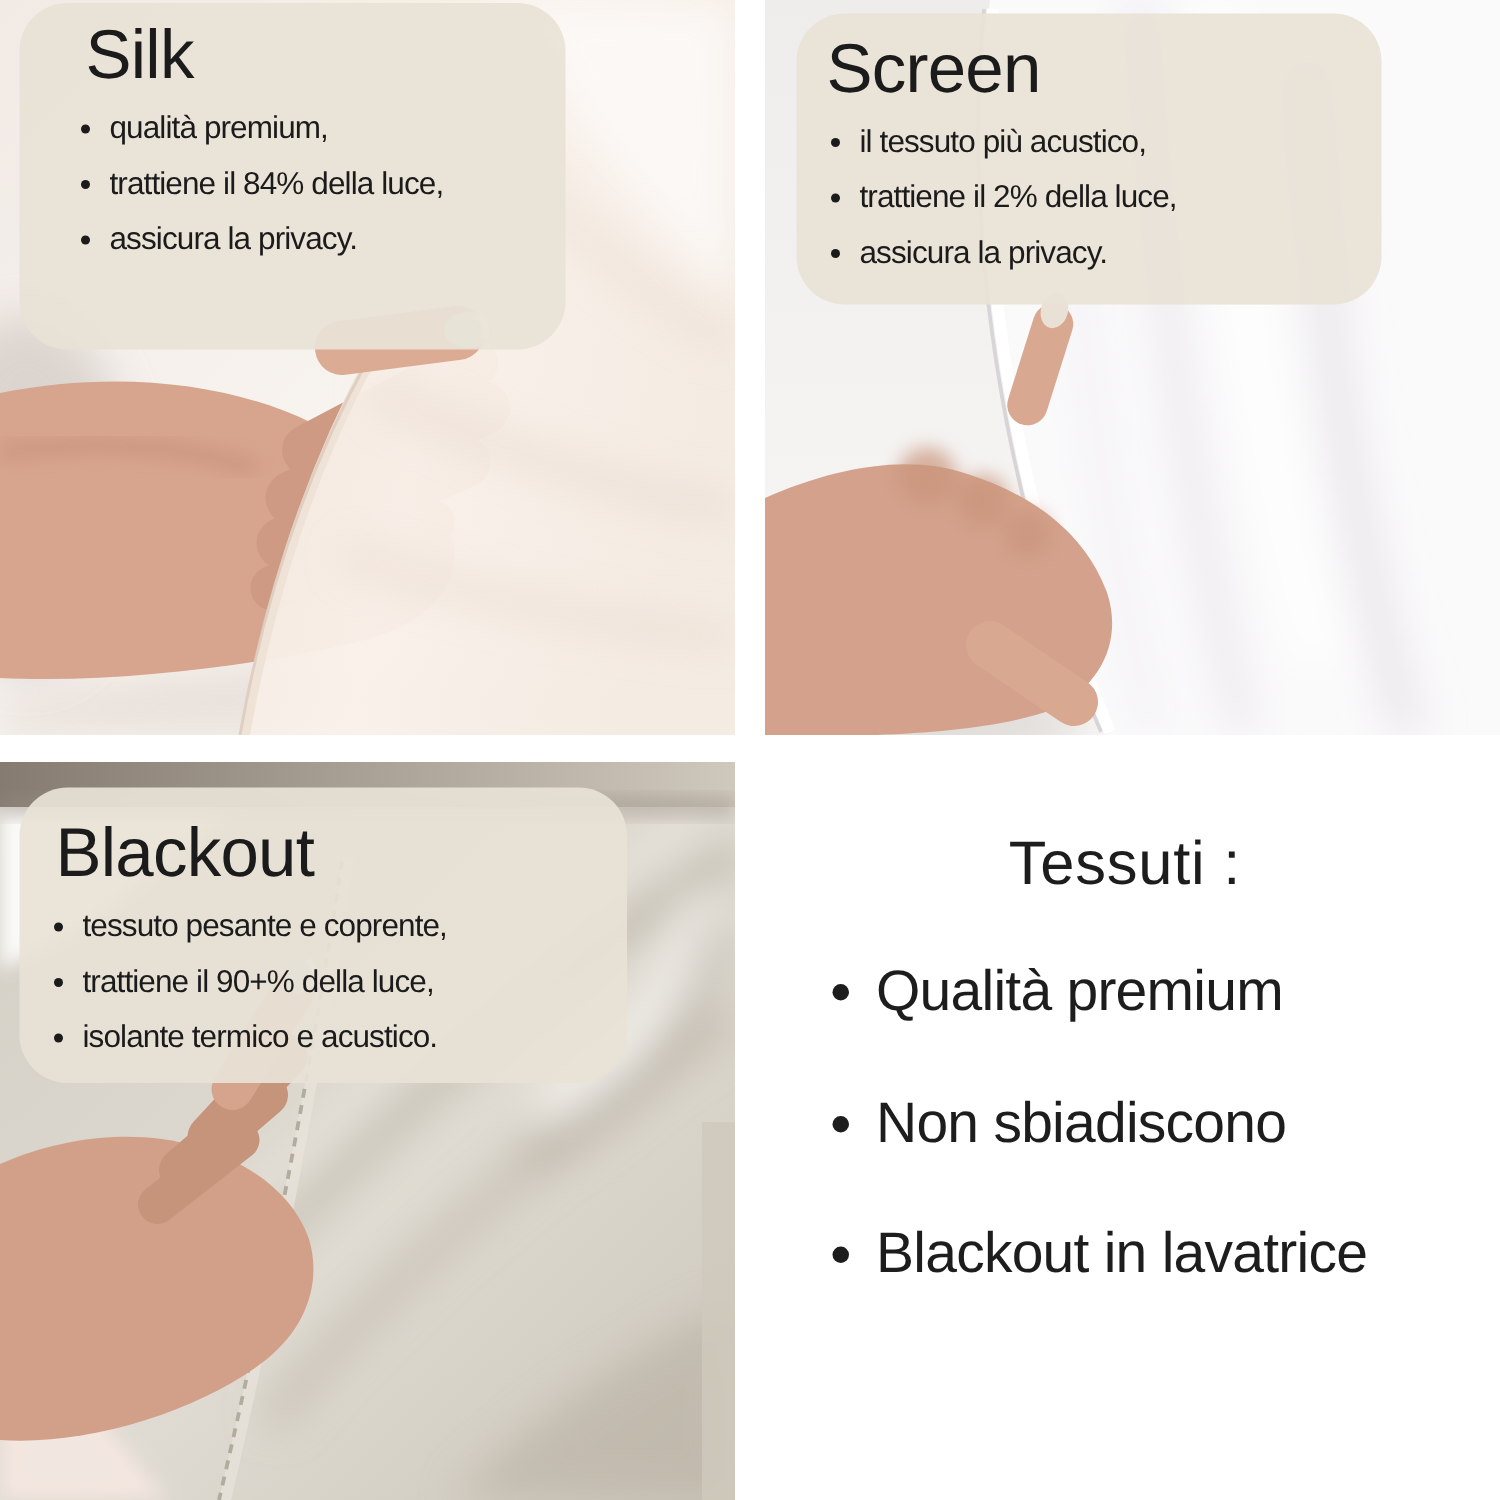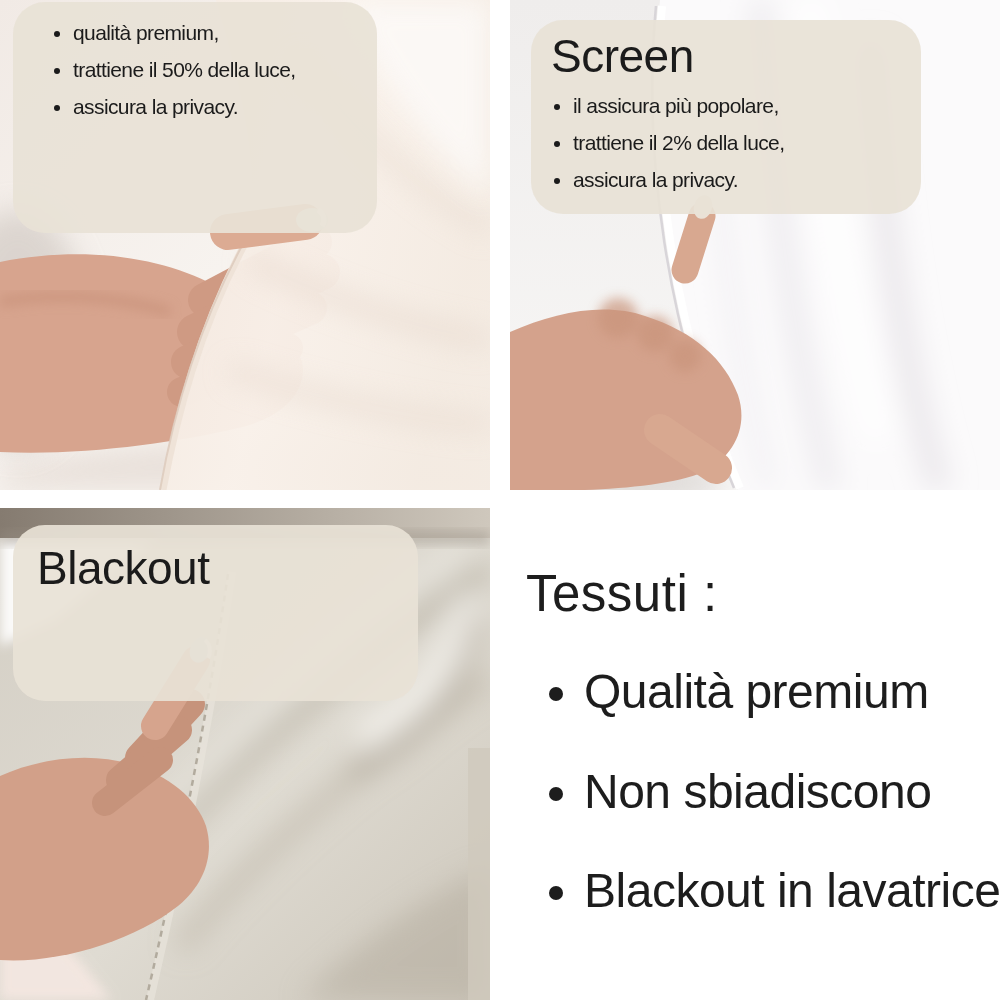--- a/index.html
+++ b/index.html
@@ -15,30 +15,30 @@
   
   .card{
     position:absolute;background:rgba(232,226,214,0.92);
     border-radius:32px;box-sizing:border-box;color:#1b1b1b;
   }
   .card h2{margin:0;font-weight:400;font-size:46px;line-height:1.15;letter-spacing:-0.5px;}
   .card ul{margin:4px 0 0;padding-left:30px;list-style:disc outside;}
   .card li{font-size:21px;line-height:37px;letter-spacing:-0.6px;}
   .card-silk{left:13px;top:2px;width:364px;min-height:231px;padding:8px 8px 16px 30px;}
   .card-silk h2{margin-left:14px;}
-  .card-screen{left:21px;top:20px;width:390px;min-height:189px;padding:10px 6px 16px 12px;}
+  .card-screen{left:21px;top:9px;width:390px;min-height:189px;padding:10px 6px 16px 12px;}
   .card-screen h2{margin-left:8px;}
   .card-blackout{left:13px;top:17px;width:405px;min-height:176px;padding:6px 6px 12px 12px;}
   .card-blackout h2{margin-left:12px;margin-top:11px;}
 
   
   .summary{background:#ffffff;padding:40px 10px 0 0;box-sizing:border-box;}
-  .summary h2{margin:16px;font-weight:400;font-size:51px;text-align:left;color:#1d1d1d;letter-spacing:0.5px;}
+  .summary h2{margin:4px;font-weight:400;font-size:41px;text-align:center;color:#1d1d1d;letter-spacing:0.5px;}
   .summary ul{margin:40px 0 0;padding-left:74px;list-style:disc outside;}
-  .summary li{font-size:48px;line-height:1.2;letter-spacing:-0.5px;margin-bottom:42px;white-space:nowrap;color:#1d1d1d;}
+  .summary li{font-size:38px;line-height:1.2;letter-spacing:-0.5px;margin-bottom:42px;white-space:nowrap;color:#1d1d1d;}
 </style>
 </head>
 <body>
 
 <main class="poster">
 
   <section class="cell">
     <svg viewBox="0 0 490 490" preserveAspectRatio="none" aria-hidden="true">
       <defs>
         <linearGradient id="skbg" x1="0" y1="0" x2="1" y2="1">
@@ -82,23 +82,24 @@
         <path d="M248,238 C198,330 176,420 163,490" fill="none" stroke="#efe3d8" stroke-width="7"></path>
         <path d="M244,242 C195,332 172,422 160,490" fill="none" stroke="#dcc9bb" stroke-width="2" opacity="0.8"></path>
       </g>
       <g>
         <path d="M228,232 L305,222" stroke="#dcab93" stroke-width="36" stroke-linecap="round" fill="none"></path>
         <ellipse cx="312" cy="220" rx="16" ry="12" fill="#e3e8e4"></ellipse>
         <path d="M318,210 A14,12 0 0 1 322,226" stroke="#ffffff" stroke-width="5" fill="none"></path>
       </g>
     </svg>
     <div class="card card-silk">
+      <h2>Silk</h2>
       <ul>
         <li>qualità premium,</li>
-        <li>trattiene il 50% della luce,</li>
+        <li>trattiene il 84% della luce,</li>
         <li>assicura la privacy.</li>
       </ul>
     </div>
   </section>
 
   <section class="cell">
     <svg viewBox="0 0 490 490" preserveAspectRatio="none" aria-hidden="true">
       <defs>
         <linearGradient id="scbg" x1="0" y1="0" x2="0" y2="1">
           <stop offset="0" stop-color="#efedec"></stop>
@@ -127,21 +128,21 @@
             <circle cx="175" cy="356" r="16"></circle>
         </g>
         <path d="M150,430 L206,468" stroke="#d8a890" stroke-width="32" stroke-linecap="round" fill="none"></path>
         <path d="M175,270 L192,216" stroke="#d8a890" stroke-width="27" stroke-linecap="round" fill="none"></path>
         <ellipse cx="193" cy="207" rx="9" ry="12" fill="#eae1d6" transform="rotate(16 193 207)"></ellipse>
       </g>
     </svg>
     <div class="card card-screen">
       <h2>Screen</h2>
       <ul>
-        <li>il assicura più popolare,</li>
+        <li>il tessuto più acustico,</li>
         <li>trattiene il 2% della luce,</li>
         <li>assicura la privacy.</li>
       </ul>
     </div>
   </section>
 
   <section class="cell">
     <svg viewBox="0 0 490 492" preserveAspectRatio="none" aria-hidden="true">
       <defs>
         <linearGradient id="bkband" x1="0" y1="0" x2="1" y2="0">
@@ -180,20 +181,25 @@
           <path d="M120,272 L178,222" stroke-width="28"></path>
           <path d="M105,295 L160,252" stroke-width="26"></path>
         </g>
         <path d="M155,218 L196,152" stroke="#d6a48d" stroke-width="28" stroke-linecap="round" fill="none"></path>
         <ellipse cx="200" cy="142" rx="10" ry="13" fill="#c9d1d6" transform="rotate(22 200 142)"></ellipse>
         <path d="M205,132 A11,13 0 0 1 208,150" stroke="#e8edef" stroke-width="4" fill="none"></path>
       </g>
     </svg>
     <div class="card card-blackout">
       <h2>Blackout</h2>
+      <ul>
+        <li>tessuto pesante e coprente,</li>
+        <li>trattiene il 90+% della luce,</li>
+        <li>isolante termico e acustico.</li>
+      </ul>
     </div>
   </section>
 
   <section class="cell summary">
     <h2>Tessuti :</h2>
     <ul>
       <li>Qualità premium</li>
       <li>Non sbiadiscono</li>
       <li>Blackout in lavatrice</li>
     </ul>

